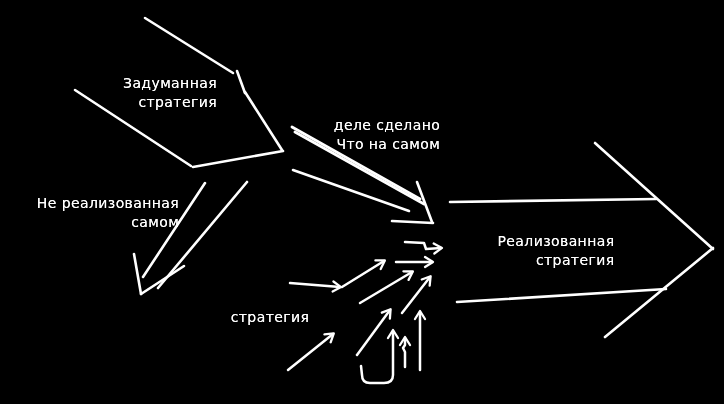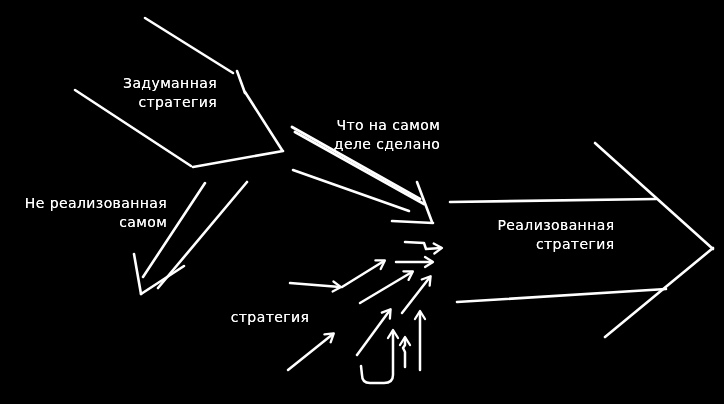--- a/index.html
+++ b/index.html
@@ -82,31 +82,31 @@
       </g>
     </g>
   </svg>
 
   <div class="lbl" style="left:170px;top:74px;">
     <div>Задуманная</div>
     <div>стратегия</div>
   </div>
 
   <div class="lbl" style="left:387px;top:116px;">
+    <div>деле сделано</div>
     <div>Что на самом</div>
-    <div>деле сделано</div>
   </div>
 
-  <div class="lbl" style="left:96px;top:194px;">
+  <div class="lbl" style="left:108px;top:194px;">
     <div>Не реализованная</div>
     <div>самом</div>
   </div>
 
   <div class="lbl" style="left:270px;top:308px;">
     <div>стратегия</div>
   </div>
 
-  <div class="lbl" style="left:556px;top:216px;">
+  <div class="lbl" style="left:556px;top:232px;">
     <div>Реализованная</div>
     <div>стратегия</div>
   </div>
 
 </div>
 
 </body></html>

